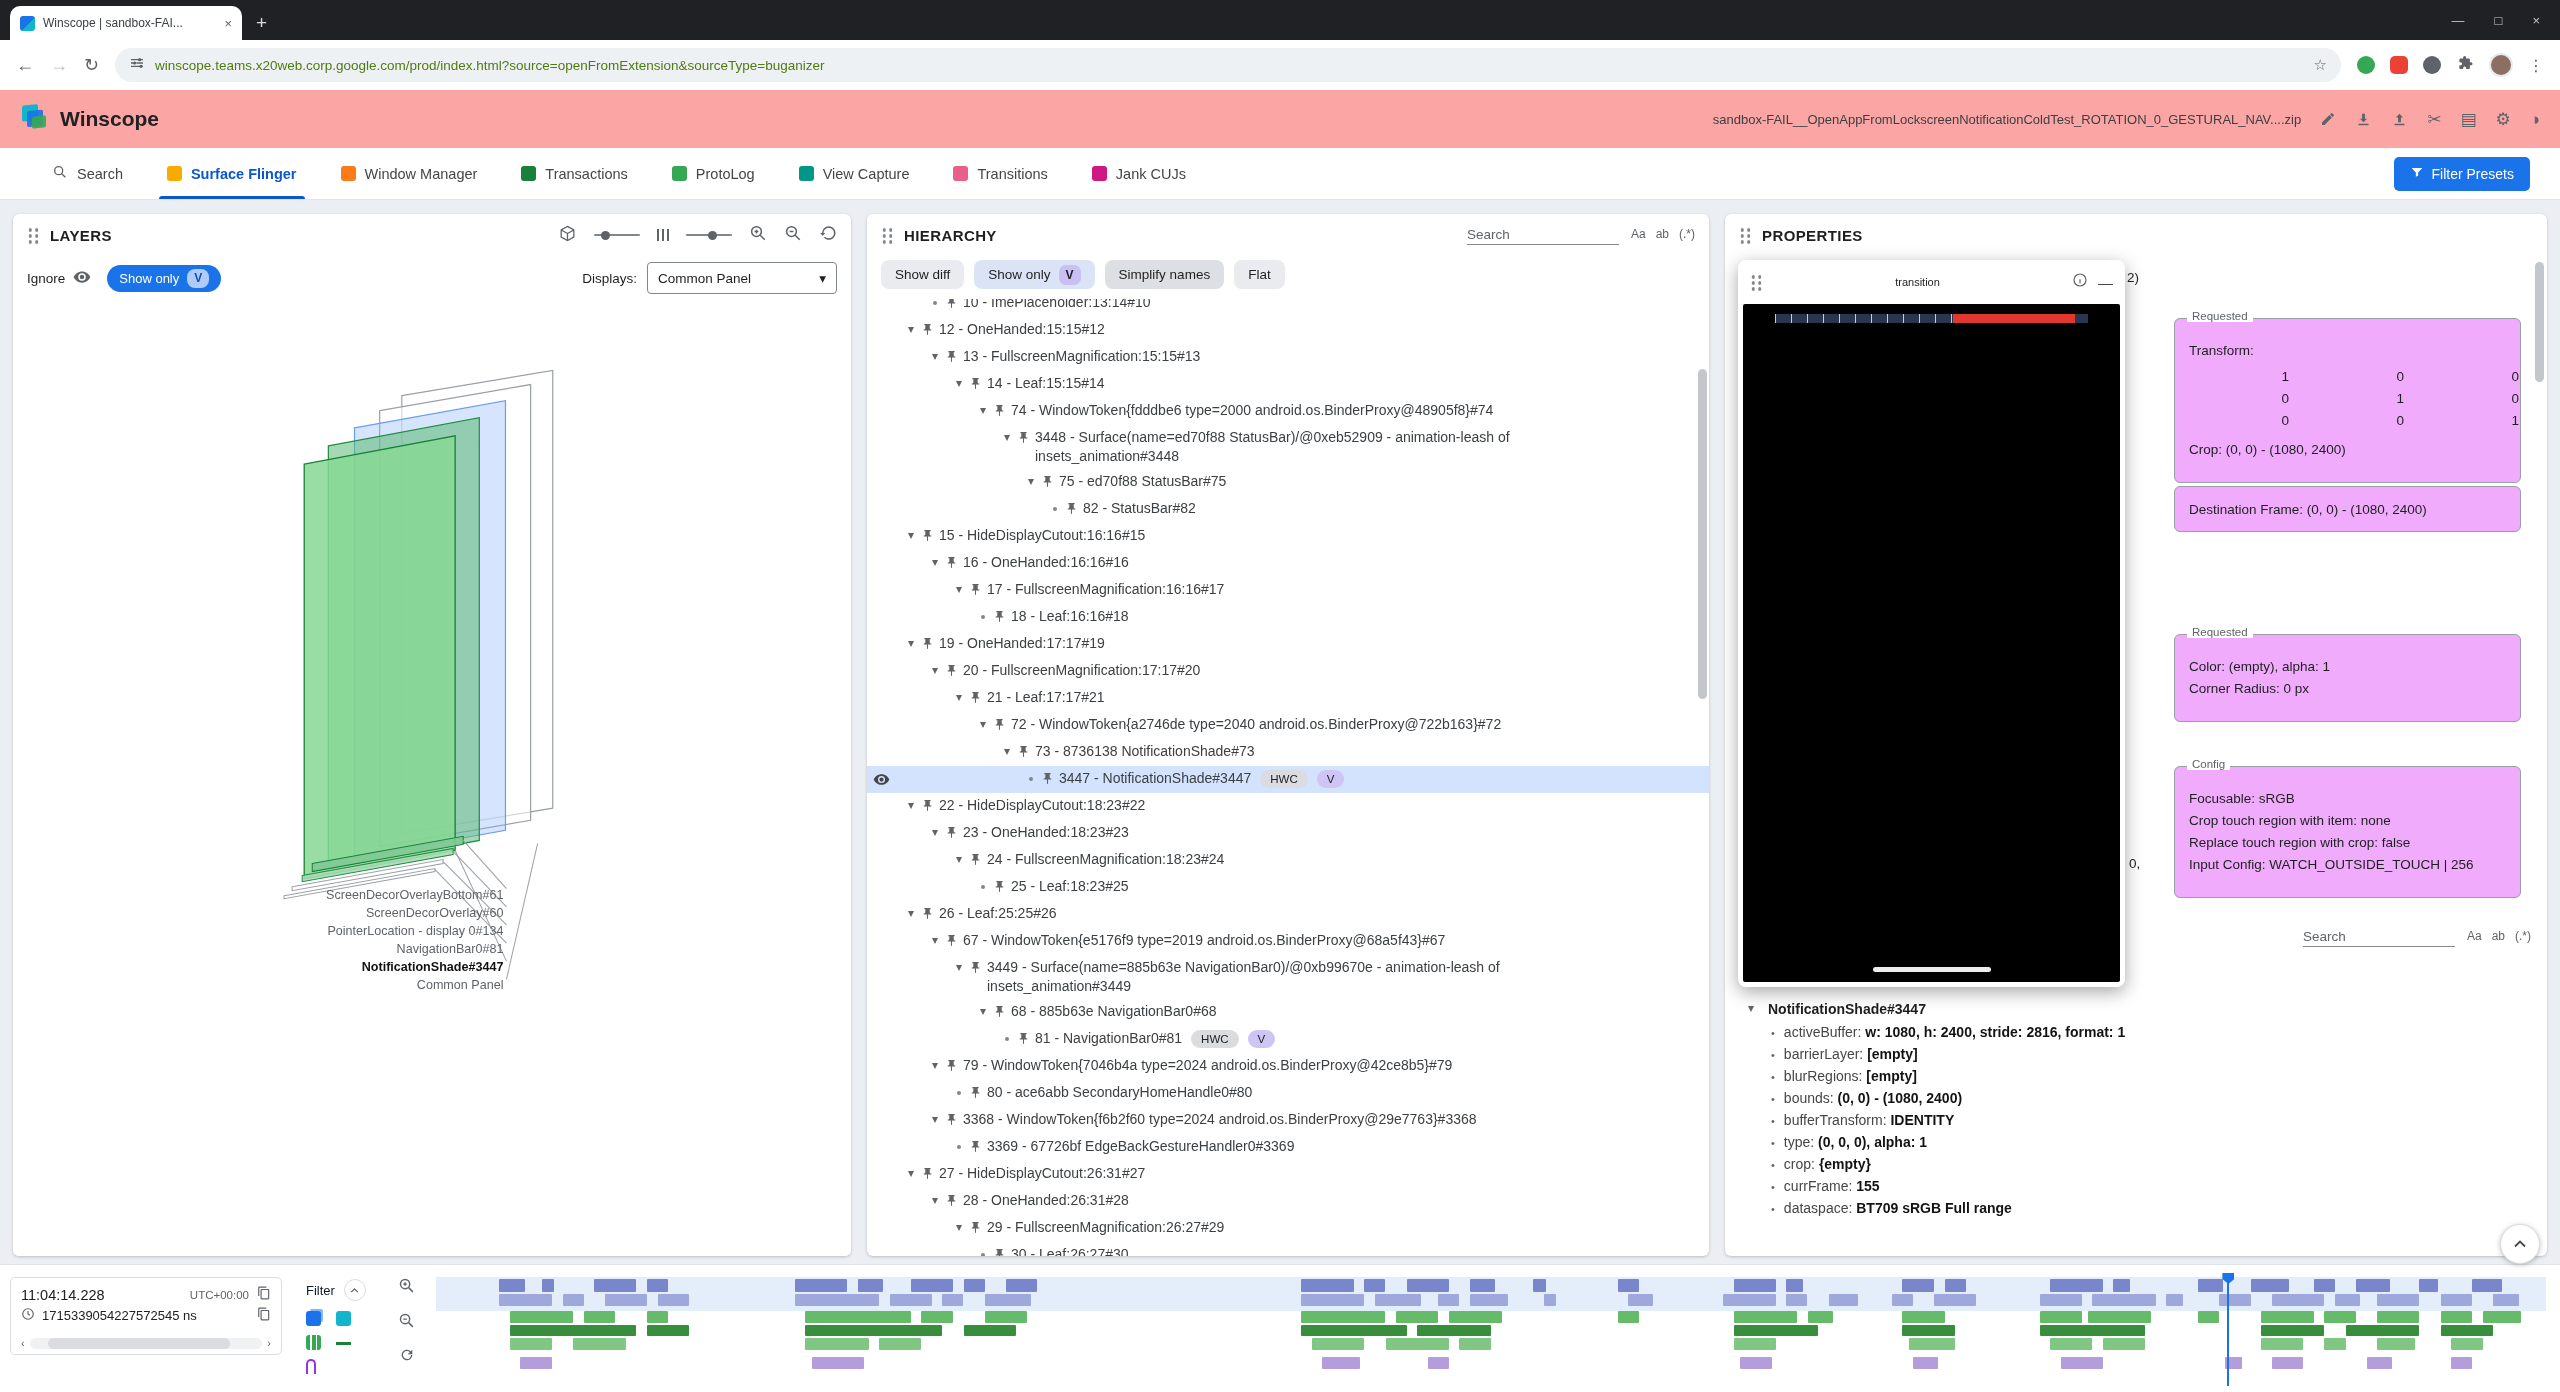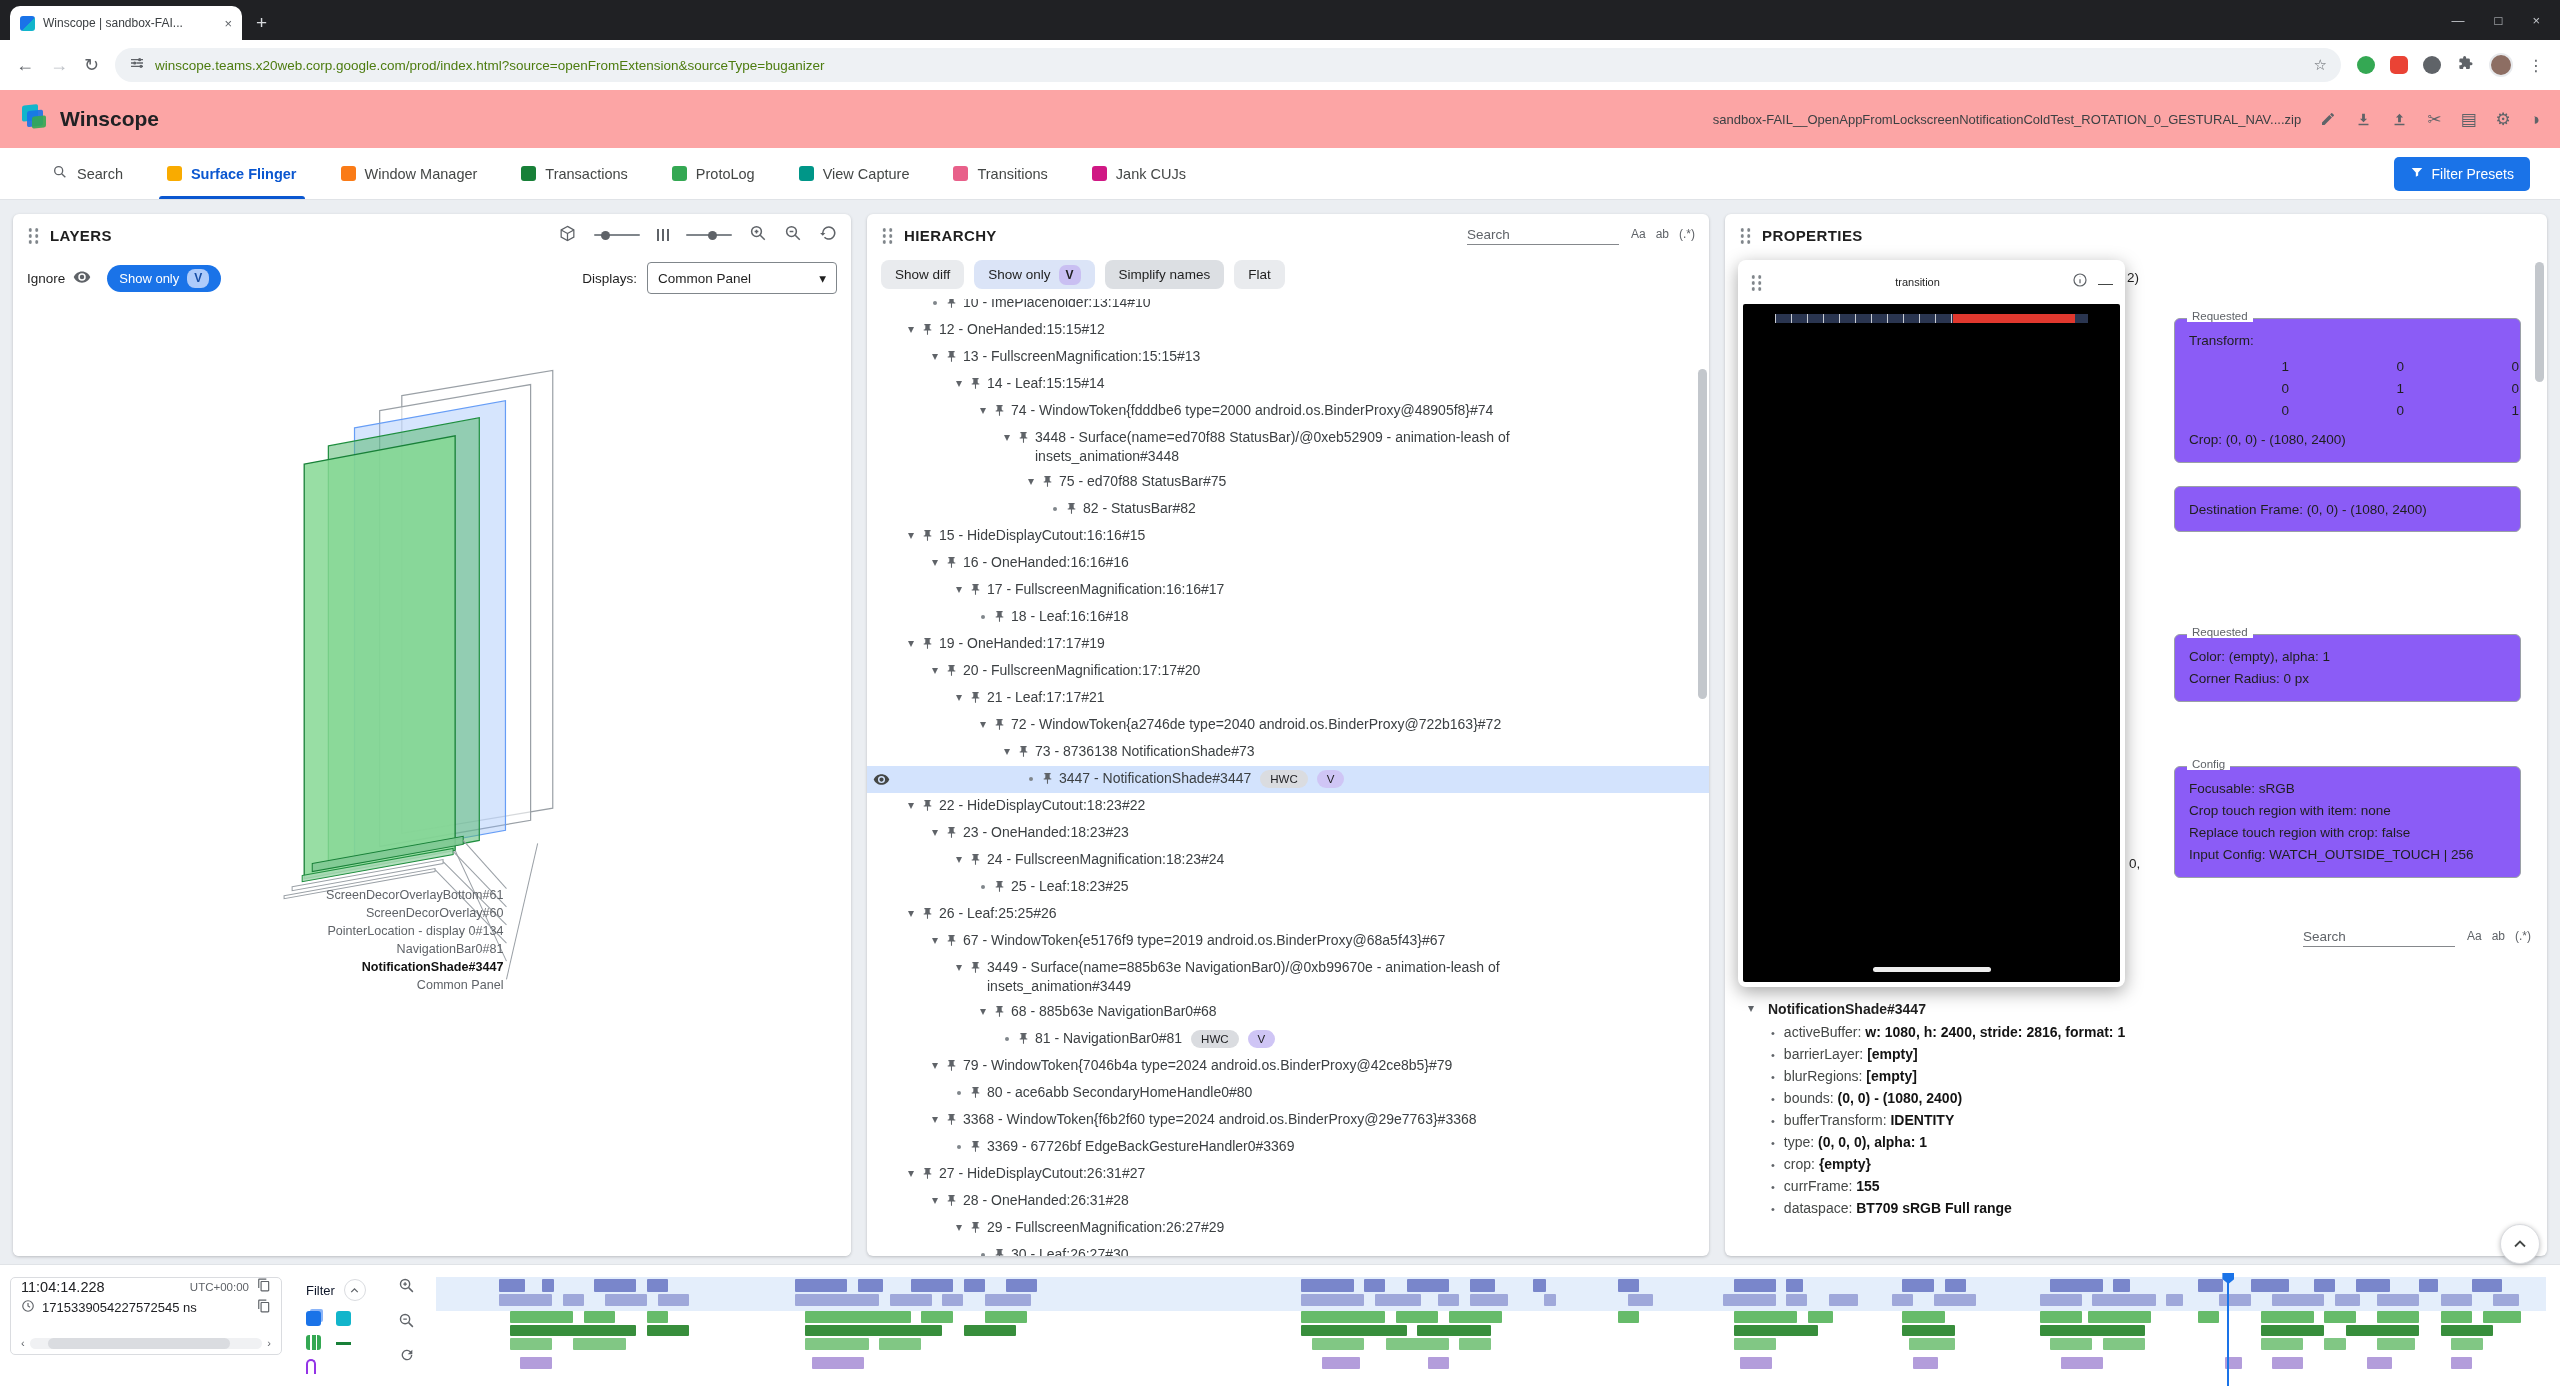--- a/index.html
+++ b/index.html
@@ -92,21 +92,21 @@
   .ldot { width:20px; flex:none; position:relative; }
   .ldot::after { content:""; position:absolute; left:8px; top:8px; width:4px; height:4px; border-radius:50%; background:#80868b; }
   .pin { width:18px; flex:none; padding-top:2px; color:#5f6368; }
   .tlabel { max-width:600px; }
   .chip { margin-left:9px; border-radius:9px; padding:0 10px; font-size:11.5px; line-height:18px; height:18px; flex:none; margin-top:1px; }
   .chipH { background:#dadce0; color:#202124; }
   .chipV { background:#cfc5f5; color:#202124; }
   .sbar { position:absolute; right:2px; width:9px; border-radius:5px; background:#c3c7cc; }
 
   
-  .pbox { position:absolute; left:449px; right:26px; border:1px solid #9aa0a6; border-radius:6px; padding:11px 14px; font-size:13.5px; color:#1f1f1f; background:#8b5cf6; }
+  .pbox { position:absolute; left:449px; right:26px; border:1px solid #9aa0a6; border-radius:6px; padding:21px 14px; font-size:13.5px; color:#1f1f1f; background:#f0abfc; }
   .pbox .legend { position:absolute; top:-9px; left:12px; background:#fff; padding:0 5px; font-size:11.5px; color:#5f6368; }
   #box1 { top:104px; } #box2 { top:272px; height:46px; display:flex; align-items:center; }
   #box3 { top:420px; } #box4 { top:552px; }
   .matrix { display:grid; grid-template-columns:100px 115px 115px; row-gap:7px; justify-items:end; margin:7px 10px 11px 0; }
   .boxrow { line-height:22px; }
   .ptop { position:absolute; left:402px; top:56px; font-size:13.5px; color:#1f1f1f; z-index:2; }
   .pleft { position:absolute; left:404px; top:642px; font-size:13.5px; color:#1f1f1f; z-index:2; }
   .psub { position:absolute; top:700px; left:0; right:0; height:46px; display:flex; align-items:center; padding:0 16px; gap:10px; background:#fff; }
   .plist { position:absolute; top:782px; left:0; right:0; bottom:0; padding:0 16px; overflow:hidden; font-size:14px; }
   .ptitle-row { display:flex; gap:7px; align-items:center; color:#1f1f1f; font-weight:700; padding:3px 0; }
@@ -121,21 +121,21 @@
   .ovl-title { flex:1; text-align:center; font-size:11px; color:#1f1f1f; }
   .ovl-min { color:#444746; font-size:15px; }
   .ovl-screen { margin:0 5px 5px; flex:1; background:#000; border-radius:2px; position:relative; }
   .strip { position:absolute; top:10px; left:32px; right:32px; height:9px; background:#2a3550; }
   .strip-ticks { position:absolute; left:0; top:0; bottom:0; width:57%; background:repeating-linear-gradient(90deg,rgba(255,255,255,.75) 0 1px,transparent 1px 16px); }
   .strip-red { position:absolute; left:57%; width:39%; top:0; bottom:0; background:#e0382e; }
   .homebar { position:absolute; bottom:10px; left:50%; transform:translateX(-50%); width:118px; height:5px; border-radius:3px; background:#ededed; }
 
   
   .timeline { position:absolute; top:1264px; left:0; right:0; height:128px; background:#fff; border-top:1px solid #e0e3e7; }
-  .tcard { position:absolute; left:10px; top:12px; width:272px; height:78px; border:1px solid #dadce0; border-radius:5px; padding:0 10px 4px; display:flex; flex-direction:column; background:#fff; }
+  .tcard { position:absolute; left:10px; top:12px; width:272px; height:78px; border:1px solid #dadce0; border-radius:5px; padding:8px 10px 4px; display:flex; flex-direction:column; background:#fff; }
   .trow1 { display:flex; align-items:center; gap:8px; font-size:14.5px; color:#202124; }
   .tz { font-size:11.5px; color:#5f6368; margin-left:auto; }
   .trow2 { display:flex; align-items:center; gap:7px; font-size:13px; color:#202124; margin-top:4px; }
   .tscroll { margin-top:auto; height:14px; display:flex; align-items:center; color:#5f6368; font-size:11px; gap:5px; }
   .ttrack { flex:1; height:11px; background:#f0f1f3; border-radius:6px; position:relative; }
   .tthumb { position:absolute; left:8%; width:78%; top:0; bottom:0; background:#dadce0; border-radius:6px; }
   .fcluster { position:absolute; left:306px; top:14px; width:92px; }
   .frow { display:flex; align-items:center; gap:9px; font-size:13px; color:#0f172a; }
   .fcirc { width:22px; height:22px; border:1px solid #dadce0; border-radius:50%; display:flex; align-items:center; justify-content:center; color:#5f6368; }
   .ficons { display:grid; grid-template-columns:18px 18px; gap:9px 12px; margin-top:10px; }

